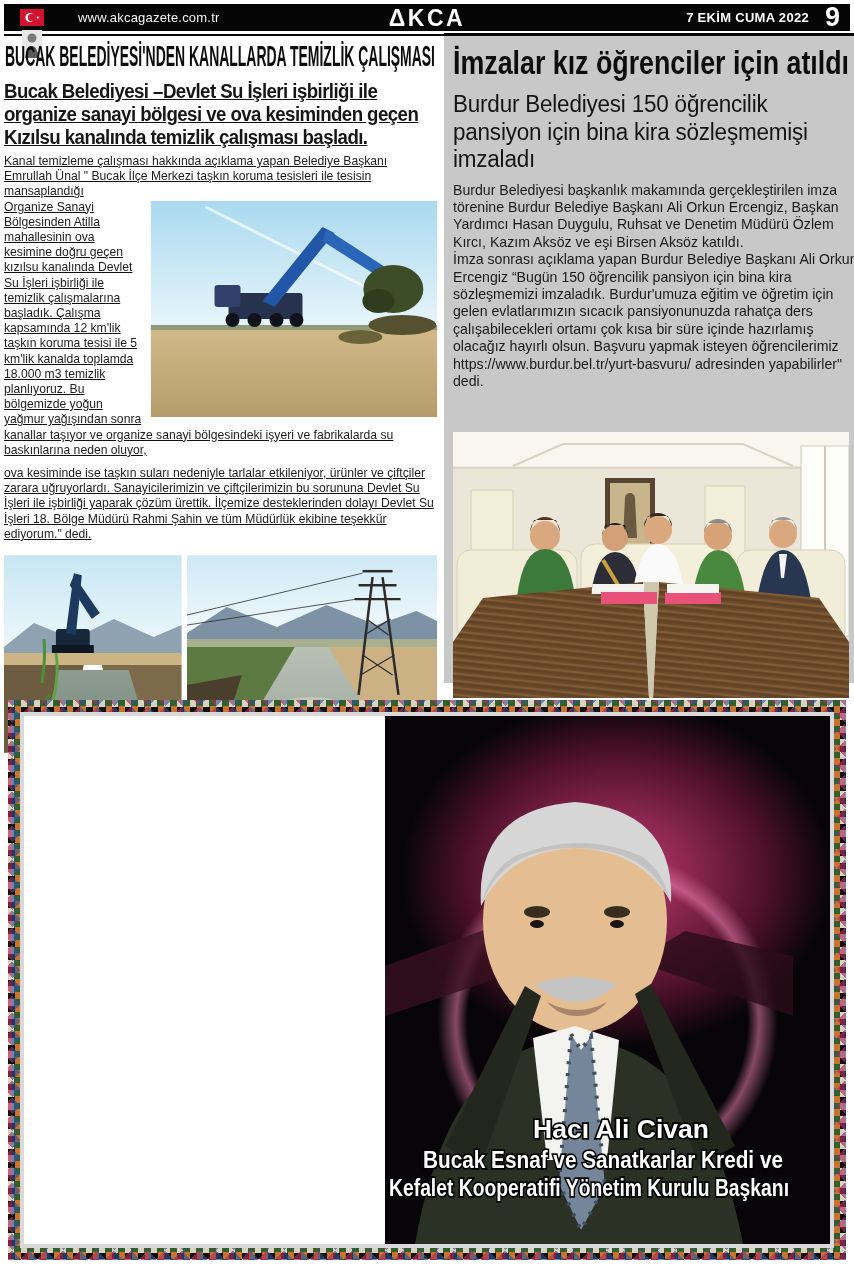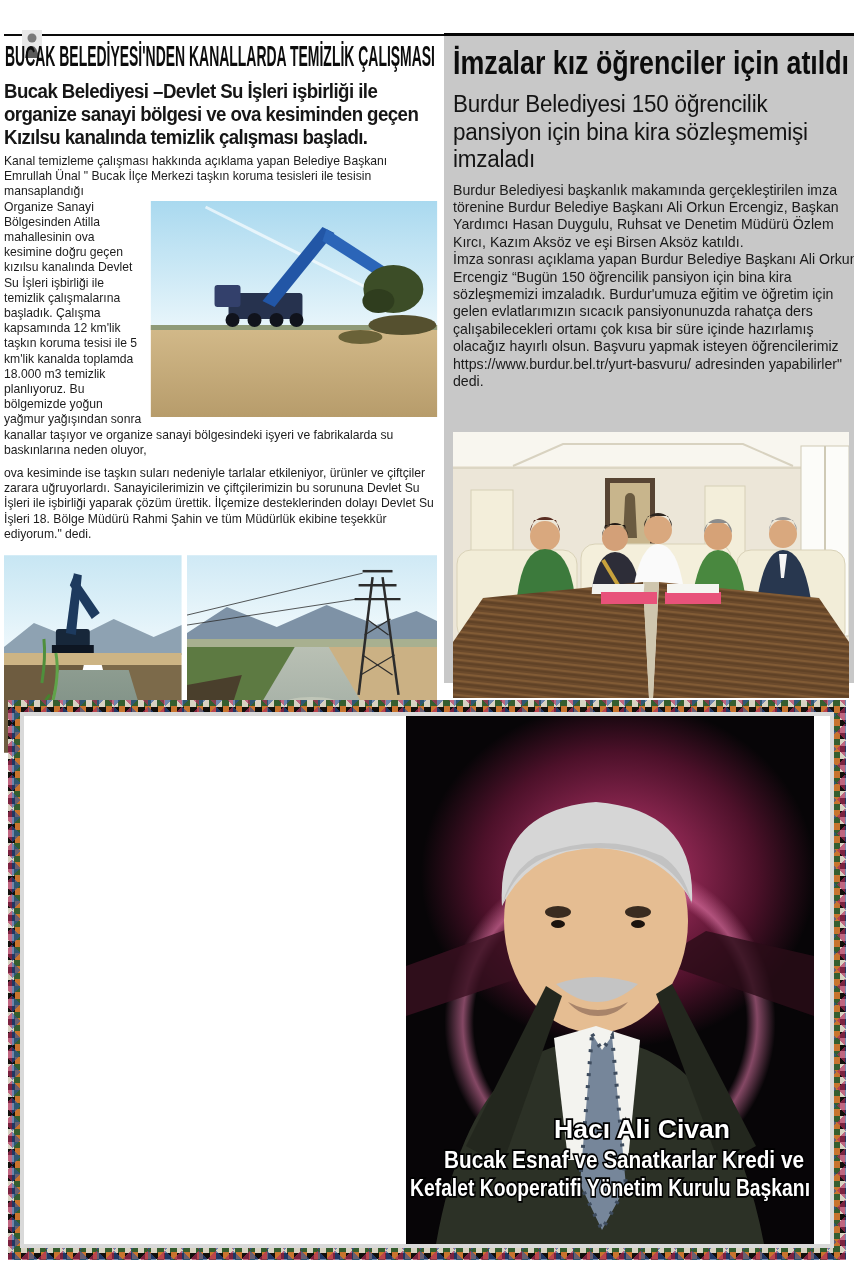--- a/index.html
+++ b/index.html
@@ -13,21 +13,21 @@
   .site-url{color:#f5f5f5;font-size:13px;margin-left:34px;letter-spacing:.2px;}
   .logo{position:absolute;left:50%;top:50%;transform:translate(-50%,-50%);
         color:#fff;font-weight:bold;font-size:23px;letter-spacing:2.5px;}
   .hdr-right{margin-left:auto;display:flex;align-items:center;}
   .hdr-date{color:#fff;font-weight:bold;font-size:13px;letter-spacing:.3px;}
   .hdr-page{color:#fff;font-weight:bold;font-size:27px;margin:0 10px 0 16px;line-height:1;}
   .hdr-rule{position:absolute;left:4px;top:34px;width:846px;height:2px;background:#0a0a0a;}
   .ata-figure{position:absolute;left:22px;top:30px;}
 
   
-  .left-col{position:absolute;left:4px;top:40px;width:433px;}
+  .left-col{position:absolute;left:4px;top:40px;width:433px;text-decoration:underline;}
   .hl-left-text{font-family:"Liberation Sans",sans-serif;font-weight:bold;font-size:30px;fill:#0c0c0c;}
   .subhead-l{width:452px;transform:scaleX(.958);transform-origin:0 0;
              font-weight:bold;font-size:19.5px;line-height:23px;letter-spacing:-.6px;color:#161616;
              margin:3px 0 4px 0;}
   .left-body{width:470px;transform:scaleX(.922);transform-origin:0 0;
              font-size:13.2px;line-height:15.2px;color:#1c1c1c;}
   .left-body p{margin:0;}
   .wrap-img{float:right;width:311px;height:216px;margin:2px 0 2px 8px;}
   .p-rest{clear:both;padding-top:8px;}
   .photo-row{display:flex;gap:5px;margin-top:14px;}
@@ -48,35 +48,49 @@
   .ad{position:absolute;left:8px;top:700px;width:838px;height:560px;box-sizing:border-box;padding:12px;
       background:
         repeating-conic-gradient(from 45deg, rgba(178,44,92,.65) 0 25%, rgba(0,0,0,0) 0 50%,
                                  rgba(42,82,158,.6) 0 75%, rgba(0,0,0,0) 0 100%) 4px 6px / 17px 17px,
         repeating-conic-gradient(#355e2f 0 25%, #c8742e 0 50%, #13100c 0 75%, #d8d2c2 0 100%) 0 0 / 13px 13px;}
   .ad-inner{position:relative;width:100%;height:100%;box-sizing:border-box;
             background:#fff;border:4px solid #d9d9d9;overflow:hidden;}
   .ad-text{position:absolute;left:30px;top:14px;}
   .ad-line{font-weight:bold;font-size:45px;line-height:64px;white-space:nowrap;
            letter-spacing:-1px;color:#0d0d0d;transform:scaleX(.72);transform-origin:0 50%;}
-  .ad-photo{position:absolute;right:16px;top:0;width:408px;height:100%;
+  .ad-photo{position:absolute;right:0;top:0;width:408px;height:100%;
             background:
               radial-gradient(circle at 50% 58%, rgba(0,0,0,0) 37%, rgba(236,128,178,.55) 40%, rgba(0,0,0,0) 45%),
               radial-gradient(ellipse 62% 42% at 52% 30%, rgba(208,62,122,.95), rgba(134,26,70,.55) 55%, rgba(0,0,0,0) 78%),
-              #070507;}
+              #070507; padding-left: 37px;}
   .ad-photo svg{position:absolute;left:0;top:0;}
   .ad-caption{position:absolute;left:0;bottom:28px;width:100%;}
   .cap-text{font-family:"Liberation Sans",sans-serif;font-weight:bold;fill:#ffffff;
             stroke:#000;stroke-width:3.5px;paint-order:stroke;}
 </style>
 </head>
 <body>
 
 <div class="page">
 
+  <div class="top-bar">
+    <svg class="flag" width="24" height="17" viewBox="0 0 24 17">
+      <rect width="24" height="17" fill="#d2122e"></rect>
+      <circle cx="10" cy="8.5" r="4.6" fill="#fff"></circle>
+      <circle cx="11.6" cy="8.5" r="3.7" fill="#d2122e"></circle>
+      <path d="M16 8.5 l3.4 1.1 -2.1-2.9 0 3.6 2.1-2.9 z" fill="#fff"></path>
+    </svg>
+    <span class="site-url">www.akcagazete.com.tr</span>
+    <span class="logo">ΔKCA</span>
+    <span class="hdr-right">
+      <span class="hdr-date">7 EKİM CUMA 2022</span>
+      <span class="hdr-page">9</span>
+    </span>
+  </div>
   <div class="hdr-rule"></div>
   <svg class="ata-figure" width="20" height="28" viewBox="0 0 20 28">
     <rect width="20" height="28" fill="#e8e8e8"></rect>
     <circle cx="10" cy="8" r="4.5" fill="#7a7a7a"></circle>
     <path d="M3 28 q2-12 7-12 q5 0 7 12 z" fill="#5a5a5a"></path>
   </svg>
 
   <div class="left-col">
     <svg width="433" height="33" viewBox="0 0 433 33">
       <text x="1" y="26" textLength="430" lengthAdjust="spacingAndGlyphs" class="hl-left-text">BUCAK BELEDİYESİ'NDEN KANALLARDA TEMİZLİK ÇALIŞMASI</text>

